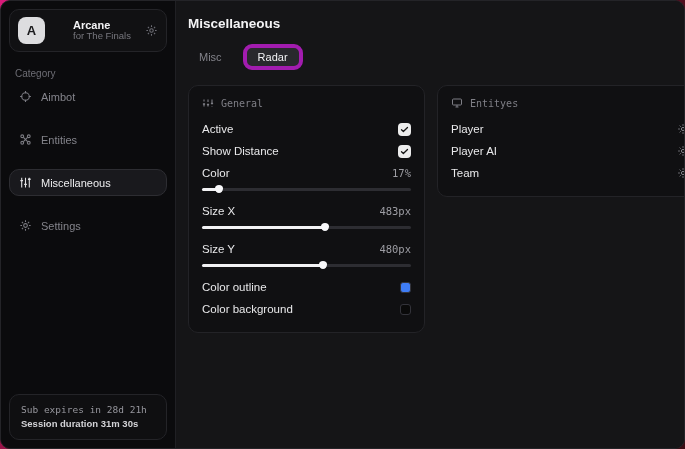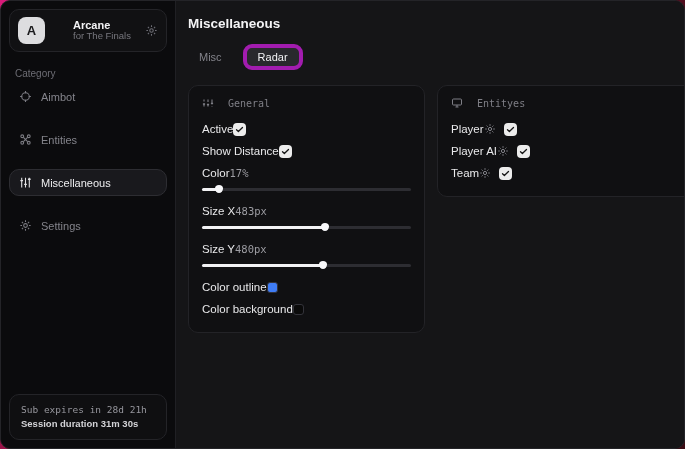--- a/index.html
+++ b/index.html
@@ -85,29 +85,29 @@
   .panels { display: flex; align-items: flex-start; gap: 12px; margin-top: 15px; }
   .panel {
     background: #101012;
     border: 1px solid #232327;
     border-radius: 10px;
     padding: 11px 13px 12px 13px;
   }
   .panel-general { width: 237px; }
   .panel-entities { width: 287px; }
   .panel-header {
-    display: flex; align-items: center; gap: 14px;
+    display: flex; align-items: center; gap: 7px;
     color: #7f7f86;
     font-family: "DejaVu Sans Mono", monospace;
     font-size: 10px;
     margin-bottom: 9px;
   }
   .panel-header .ph-icon { display: flex; color: #7f7f86; }
   .row {
-    display: flex; align-items: center; 
+    display: flex; align-items: center; justify-content: space-between;
     min-height: 22px;
   }
   .row-label { color: #e8e8ea; font-size: 11.5px; }
   .checkbox {
     width: 13px; height: 13px; border-radius: 4px;
     background: #ececec;
     display: flex; align-items: center; justify-content: center;
     cursor: pointer;
   }
   .val { font-family: "DejaVu Sans Mono", monospace; font-size: 10.5px; color: #9d9da3; }

